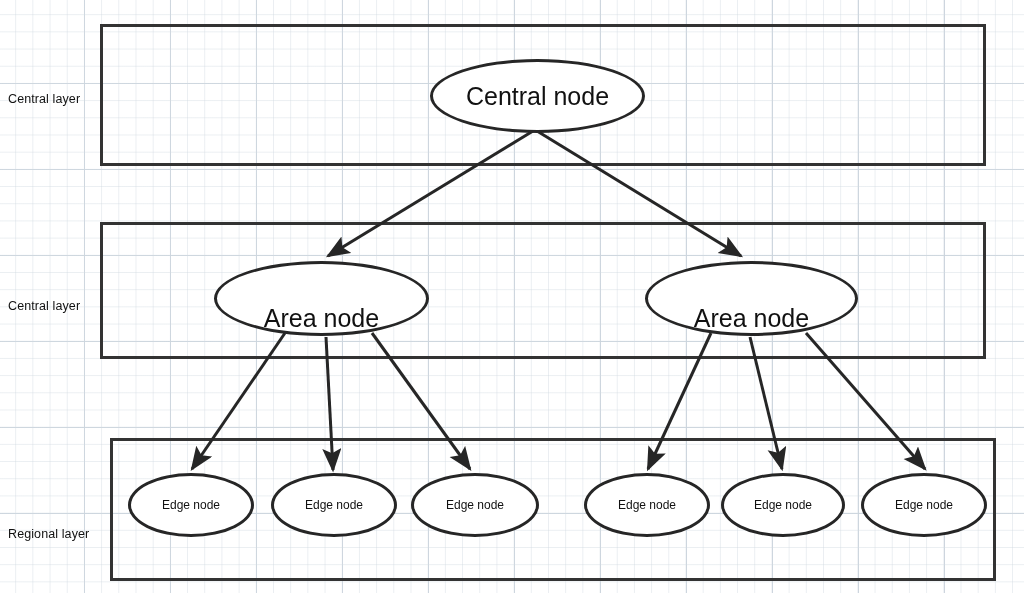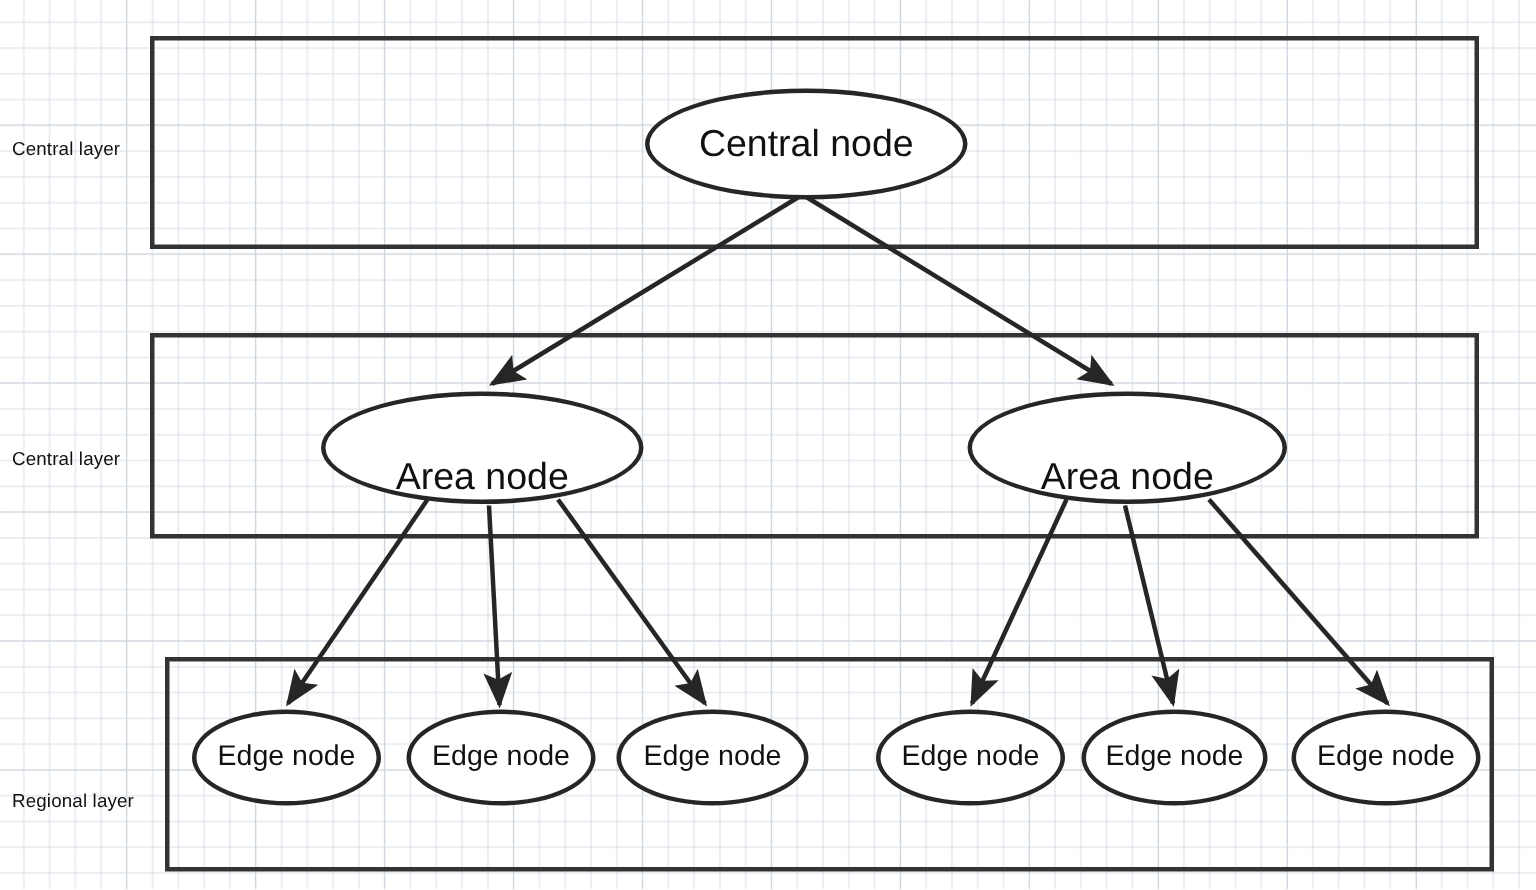--- a/index.html
+++ b/index.html
@@ -45,21 +45,21 @@
     display: flex;
     align-items: center;
     justify-content: center;
     color: #111111;
     font-family: "Liberation Sans", sans-serif;
     white-space: nowrap;
     z-index: 3;
   }
   .node.central { font-size: 25px; }
   .node.area    { font-size: 25px; align-items: flex-end; }
-  .node.edge    { font-size: 19px; }
+  .node.edge    { font-size: 12px; }
   svg.edges {
     position: absolute;
     left: 0; top: 0;
     width: 1024px;
     height: 593px;
     z-index: 2;
     pointer-events: none;
   }
 </style>
 </head>

